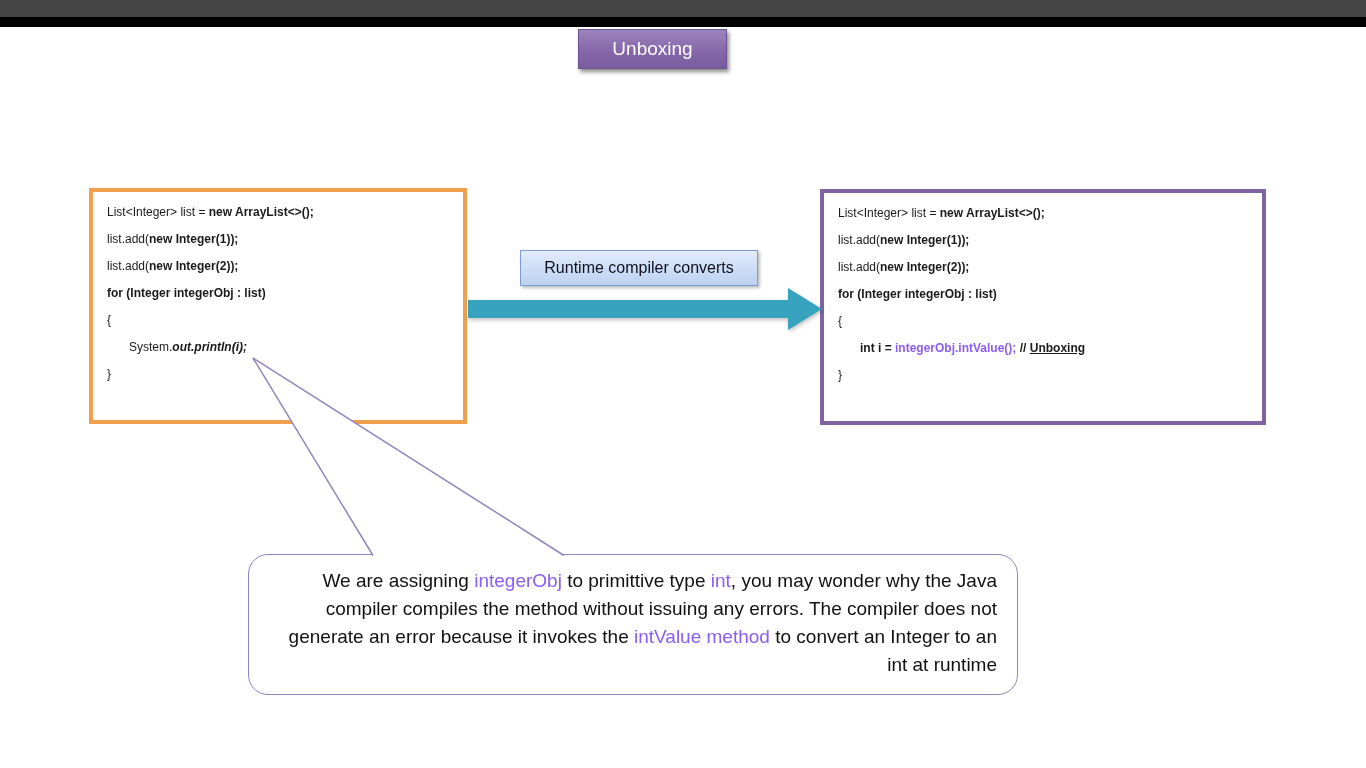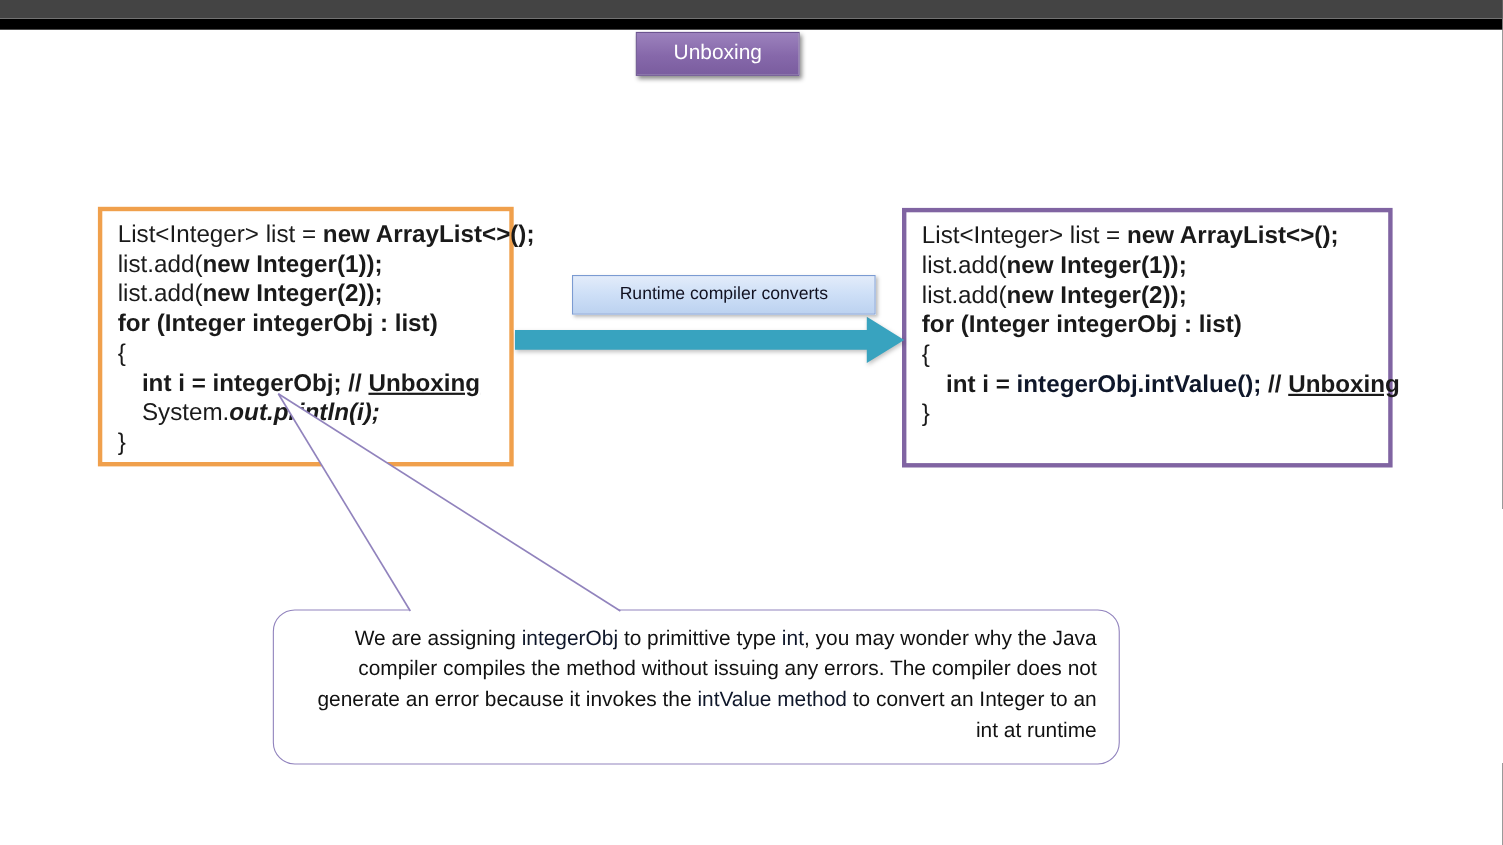--- a/index.html
+++ b/index.html
@@ -17,34 +17,34 @@
     position:absolute; left:578px; top:12px; width:149px; height:40px;
     background:linear-gradient(180deg,#9c82bd 0%,#8668aa 55%,#7a5d9f 100%);
     border:1px solid #6b5490;
     box-shadow:2px 3px 4px rgba(0,0,0,0.45);
     color:#fff; font-size:19px;
     display:flex; align-items:center; justify-content:center;
   }
 
   .code-box {
     position:absolute; background:#fff; z-index:1;
-    font-size:22px; line-height:27px; color:#1a1a1a;
+    font-size:12px; line-height:27px; color:#1a1a1a;
     padding:7px 0 0 14px; white-space:nowrap;
   }
   .code-box.left  { left:89px;  top:171px; width:378px; height:236px; border:4px solid #F0A04C; }
   .code-box.right { left:820px; top:172px; width:446px; height:236px; border:4px solid #8064A2; }
   .code-line.indent { padding-left:22px; }
 
   .seg-b   { font-weight:bold; }
   .seg-i   { font-style:italic; }
   .seg-u   { text-decoration:underline; }
-  .seg-red { color:#0f172a; }
+  .seg-red { color:#8b5cf6; }
 
   .flow-label {
-    position:absolute; left:520px; top:233px; width:276px; height:36px; z-index:2;
+    position:absolute; left:520px; top:233px; width:238px; height:36px; z-index:2;
     background:linear-gradient(180deg,#e3ecfa 0%,#cfe0f7 45%,#bcd2f0 100%);
     border:1px solid #7b9bd2;
     box-shadow:2px 2px 3px rgba(110,110,110,0.45);
     color:#101020; font-size:16px;
     display:flex; align-items:center; justify-content:center;
   }
   .flow-arrow-svg {
     position:absolute; left:468px; top:266px; width:356px; height:52px; z-index:1;
     filter:drop-shadow(1px 2px 2px rgba(0,0,0,0.25));
   }
@@ -71,21 +71,20 @@
   <div class="title-badge">
     <span>Unboxing</span>
   </div>
 
   <div class="code-box left">
       <div class="code-line"><span>List&lt;Integer&gt; list = </span><span class="seg-b">new ArrayList&lt;&gt;();</span></div>
       <div class="code-line"><span>list.add(</span><span class="seg-b">new Integer(1));</span></div>
       <div class="code-line"><span>list.add(</span><span class="seg-b">new Integer(2));</span></div>
       <div class="code-line"><span class="seg-b">for (Integer integerObj : list)</span></div>
       <div class="code-line"><span>{</span></div>
-      <div class="code-line indent"><span class="seg-b">int i = integerObj; // </span><span class="seg-b seg-u">Unboxing</span></div>
       <div class="code-line indent"><span>System.</span><span class="seg-b seg-i">out.println(i);</span></div>
       <div class="code-line"><span>}</span></div>
     </div>
 
   <div class="code-box right">
       <div class="code-line"><span>List&lt;Integer&gt; list = </span><span class="seg-b">new ArrayList&lt;&gt;();</span></div>
       <div class="code-line"><span>list.add(</span><span class="seg-b">new Integer(1));</span></div>
       <div class="code-line"><span>list.add(</span><span class="seg-b">new Integer(2));</span></div>
       <div class="code-line"><span class="seg-b">for (Integer integerObj : list)</span></div>
       <div class="code-line"><span>{</span></div>

